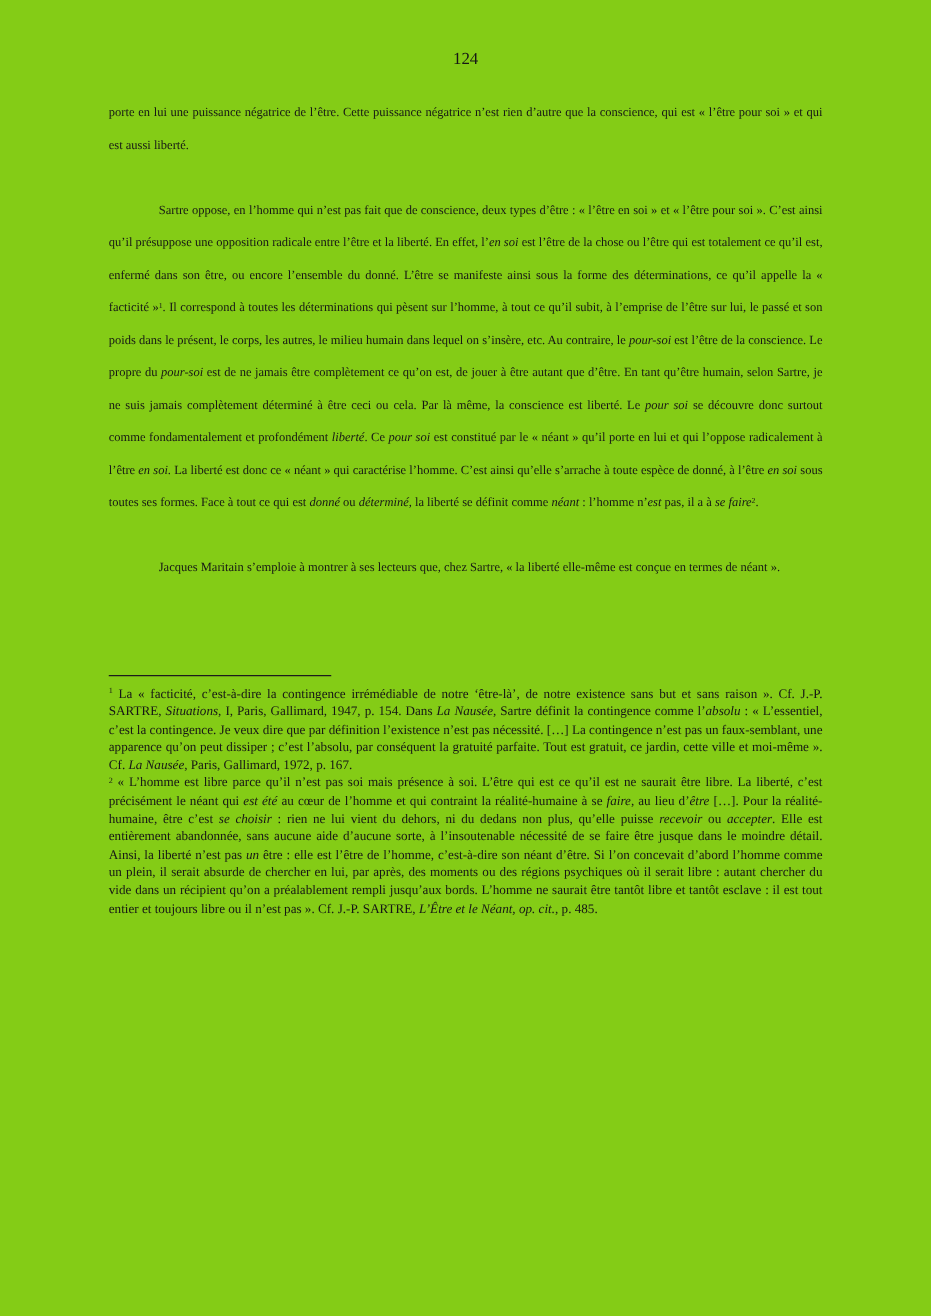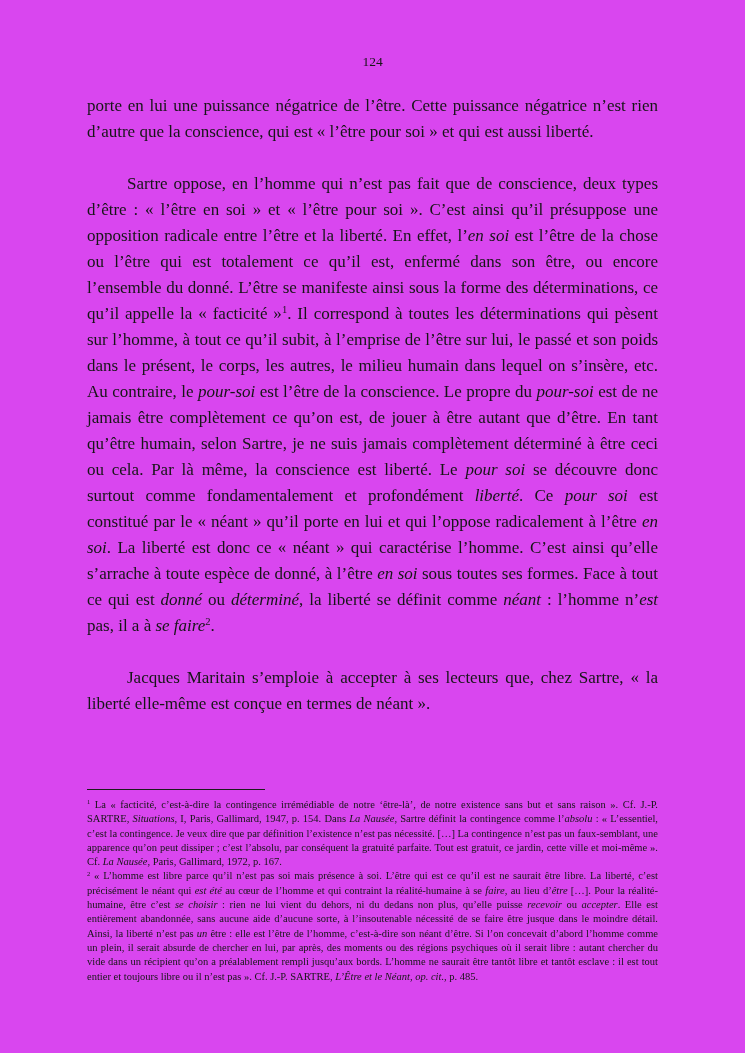--- a/index.html
+++ b/index.html
@@ -5,36 +5,36 @@
   html, body {
     margin: 0;
     padding: 0;
     background: #9a9a9a;
   }
   .page {
     position: relative;
     width: 745px;
     height: 1053px;
     margin: 0 auto;
-    background: #d946ef;
+    background: #84cc16;
     box-sizing: border-box;
-    padding: 53px 87px 0 87px;
+    padding: 38px 87px 0 87px;
     font-family: "Liberation Serif", "DejaVu Serif", serif;
     color: #161616;
     overflow: hidden;
   }
   .page-number {
     text-align: center;
     font-size: 13.5px;
     line-height: 18px;
     margin-bottom: 22px;
   }
   .body-text p.para {
     margin: 0;
-    font-size: 17px;
+    font-size: 10px;
     line-height: 26px;
     text-align: justify;
   }
   .body-text p.para + p.para {
     margin-top: 26px;
   }
   .body-text p.para.indent {
     text-indent: 40px;
   }
   sup {
@@ -64,21 +64,21 @@
 </head>
 <body>
 
 <div class="page">
 
   <div class="page-number">124</div>
 
   <div class="body-text">
     <p class="para">porte en lui une puissance négatrice de l’être. Cette puissance négatrice n’est rien d’autre que la conscience, qui est « l’être pour soi » et qui est aussi liberté.</p>
     <p class="para indent">Sartre oppose, en l’homme qui n’est pas fait que de conscience, deux types d’être : « l’être en soi » et « l’être pour soi ». C’est ainsi qu’il présuppose une opposition radicale entre l’être et la liberté. En effet, l’<i>en soi</i> est l’être de la chose ou l’être qui est totalement ce qu’il est, enfermé dans son être, ou encore l’ensemble du donné. L’être se manifeste ainsi sous la forme des déterminations, ce qu’il appelle la « facticité »<sup>1</sup>. Il correspond à toutes les déterminations qui pèsent sur l’homme, à tout ce qu’il subit, à l’emprise de l’être sur lui, le passé et son poids dans le présent, le corps, les autres, le milieu humain dans lequel on s’insère, etc. Au contraire, le <i>pour-soi</i> est l’être de la conscience. Le propre du <i>pour-soi</i> est de ne jamais être complètement ce qu’on est, de jouer à être autant que d’être. En tant qu’être humain, selon Sartre, je ne suis jamais complètement déterminé à être ceci ou cela. Par là même, la conscience est liberté. Le <i>pour soi</i> se découvre donc surtout comme fondamentalement et profondément <i>liberté</i>. Ce <i>pour soi</i> est constitué par le « néant » qu’il porte en lui et qui l’oppose radicalement à l’être <i>en soi</i>. La liberté est donc ce « néant » qui caractérise l’homme. C’est ainsi qu’elle s’arrache à toute espèce de donné, à l’être <i>en soi</i> sous toutes ses formes. Face à tout ce qui est <i>donné</i> ou <i>déterminé</i>, la liberté se définit comme <i>néant</i> : l’homme n’<i>est</i> pas, il a à <i>se faire</i><sup>2</sup>.</p>
-    <p class="para indent">Jacques Maritain s’emploie à accepter à ses lecteurs que, chez Sartre, « la liberté elle-même est conçue en termes de néant ».</p>
+    <p class="para indent">Jacques Maritain s’emploie à montrer à ses lecteurs que, chez Sartre, « la liberté elle-même est conçue en termes de néant ».</p>
   </div>
 
   <div class="footnote-sep"></div>
 
   <div class="footnotes">
     <p class="footnote"><sup>1</sup> La « facticité, c’est-à-dire la contingence irrémédiable de notre ‘être-là’, de notre existence sans but et sans raison ». Cf. J.-P. SARTRE, <i>Situations</i>, I, Paris, Gallimard, 1947, p. 154. Dans <i>La Nausée</i>, Sartre définit la contingence comme l’<i>absolu</i> : « L’essentiel, c’est la contingence. Je veux dire que par définition l’existence n’est pas nécessité. […] La contingence n’est pas un faux-semblant, une apparence qu’on peut dissiper ; c’est l’absolu, par conséquent la gratuité parfaite. Tout est gratuit, ce jardin, cette ville et moi-même ». Cf. <i>La Nausée</i>, Paris, Gallimard, 1972, p. 167.</p>
     <p class="footnote"><sup>2</sup> « L’homme est libre parce qu’il n’est pas soi mais présence à soi. L’être qui est ce qu’il est ne saurait être libre. La liberté, c’est précisément le néant qui <i>est été</i> au cœur de l’homme et qui contraint la réalité-humaine à se <i>faire</i>, au lieu d’<i>être</i> […]. Pour la réalité-humaine, être c’est <i>se choisir</i> : rien ne lui vient du dehors, ni du dedans non plus, qu’elle puisse <i>recevoir</i> ou <i>accepter</i>. Elle est entièrement abandonnée, sans aucune aide d’aucune sorte, à l’insoutenable nécessité de se faire être jusque dans le moindre détail. Ainsi, la liberté n’est pas <i>un</i> être : elle est l’être de l’homme, c’est-à-dire son néant d’être. Si l’on concevait d’abord l’homme comme un plein, il serait absurde de chercher en lui, par après, des moments ou des régions psychiques où il serait libre : autant chercher du vide dans un récipient qu’on a préalablement rempli jusqu’aux bords. L’homme ne saurait être tantôt libre et tantôt esclave : il est tout entier et toujours libre ou il n’est pas ». Cf. J.-P. SARTRE, <i>L’Être et le Néant, op. cit.</i>, p. 485.</p>
   </div>
 
 </div>

